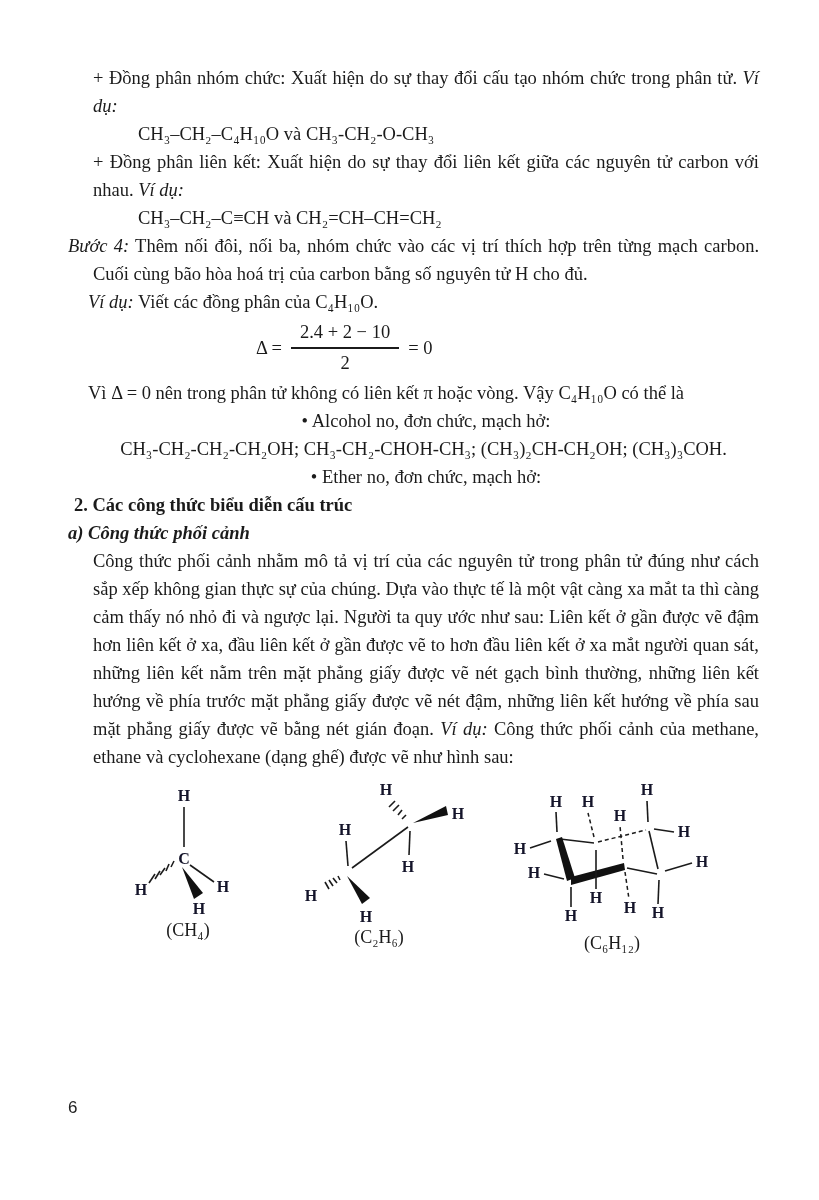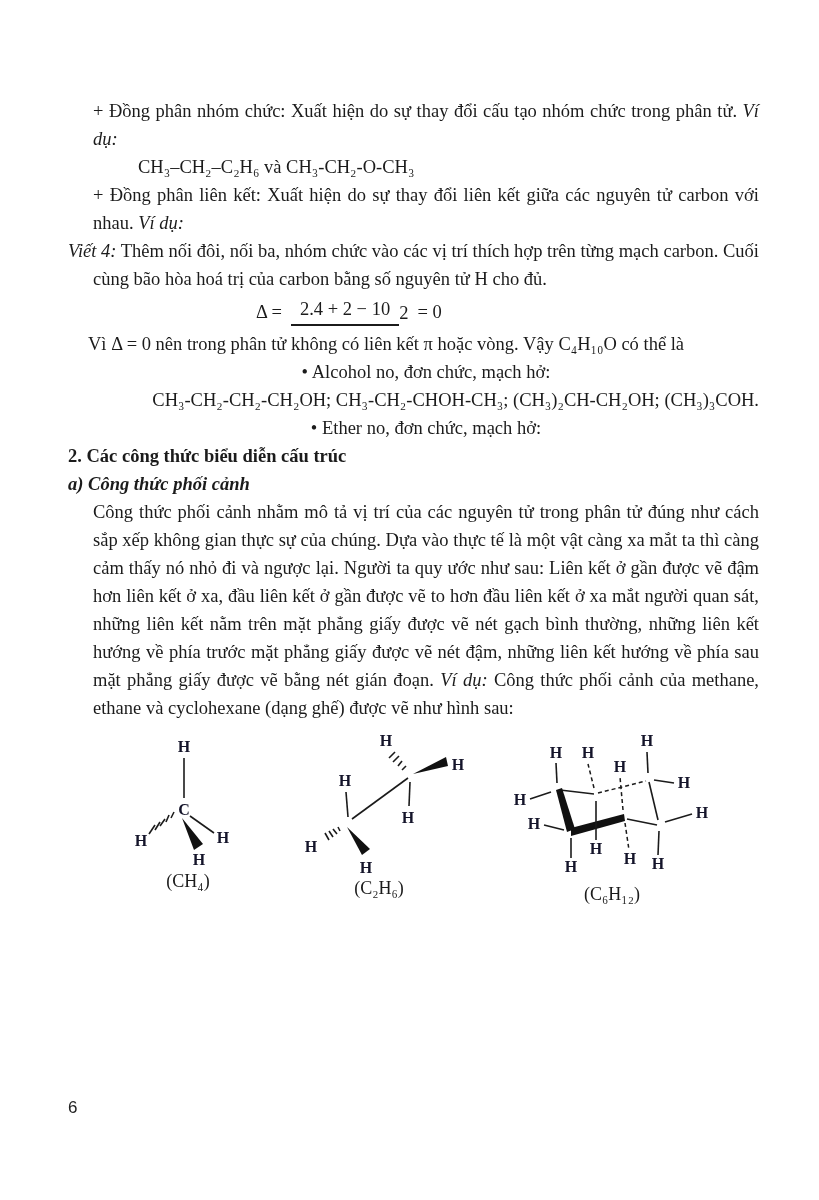--- a/index.html
+++ b/index.html
@@ -1,32 +1,32 @@
 <!DOCTYPE html>
 <html><head>
 <meta charset="utf-8">
 <style>
   html,body{margin:0;padding:0;background:#ffffff;}
   .page{position:relative;width:819px;height:1200px;background:#fff;overflow:hidden;
         font-family:"Liberation Serif","DejaVu Serif",serif;font-size:18.5px;
         line-height:28px;color:#1b1b1b;}
-  .content{padding:97px 60px 0 68px;}
+  .content{padding:64px 60px 0 68px;}
   p{margin:0;text-align:justify;}
   .plus{margin-left:25px;}
   .hang{padding-left:25px;text-indent:-25px;}
   .ind{margin-left:25px;text-align:left;}
   .vi-line{margin-left:20px;text-align:left;}
   .formula{margin-left:70px;text-align:left;}
-  .formula2{margin-left:22px;text-align:right;}
+  .formula2{margin-left:22px;text-align:center;}
   .bullet{margin-left:25px;text-align:center;}
-  .h2{font-weight:bold;text-align:left;}
+  .h2{font-weight:bold;margin-left:6px;text-align:left;}
   .h2a{font-weight:bold;font-style:italic;text-align:left;}
   em.step{font-style:italic;}
   .eq-row{display:flex;align-items:center;gap:9px;margin:4px 0 4px 188px;}
-  .frac{display:inline-flex;flex-direction:row;align-items:center;}
+  .frac{display:inline-flex;flex-direction:column;align-items:center;}
   .frac .num{padding:0 9px 2px;border-bottom:2px solid #1b1b1b;line-height:25px;}
   .frac .den{padding-top:2px;line-height:24px;}
   .figures{position:relative;height:192px;margin-top:6px;}
   .figures svg{position:absolute;top:0;overflow:visible;}
   #mol-methane{left:60px;top:8px;}
   #mol-ethane{left:226px;top:0px;}
   #mol-cyclohexane{left:428px;top:2px;}
   .atom{font-family:"Liberation Serif","DejaVu Serif",serif;font-size:16px;font-weight:bold;fill:#14142a;}
   .mol-label{font-family:"Liberation Serif","DejaVu Serif",serif;font-size:18px;fill:#1b1b1b;font-weight:normal;}
   .bond{stroke:#1b1b1b;stroke-width:1.6;fill:none;}
@@ -36,28 +36,30 @@
            font-family:"Liberation Sans","DejaVu Sans",sans-serif;font-size:17px;color:#222;}
 </style>
 </head>
 <body>
 
 <div class="page">
   <div class="content">
 
     <p class="plus"><span>+ Đồng phân nhóm chức: Xuất hiện do sự thay đổi cấu tạo nhóm chức trong phân tử. </span><em>Ví dụ:</em></p>
 
-    <p class="formula">CH₃–CH₂–C₂H₆ và CH₃-CH₂-O-CH₃</p>
+    <p class="formula">CH₃–CH₂–C₄H₁₀O và CH₃-CH₂-O-CH₃</p>
 
     <p class="plus"><span>+ Đồng phân liên kết: Xuất hiện do sự thay đổi liên kết giữa các nguyên tử carbon với nhau. </span><em>Ví dụ:</em></p>
 
+    <p class="formula">CH₃–CH₂–C≡CH và CH₂=CH–CH=CH₂</p>
 
 
-    <p class="hang"><em class="step">Viết 4:</em><span> Thêm nối đôi, nối ba, nhóm chức vào các vị trí thích hợp trên từng mạch carbon. Cuối cùng bão hòa hoá trị của carbon bằng số nguyên tử H cho đủ.</span></p>
+    <p class="hang"><em class="step">Bước 4:</em><span> Thêm nối đôi, nối ba, nhóm chức vào các vị trí thích hợp trên từng mạch carbon. Cuối cùng bão hòa hoá trị của carbon bằng số nguyên tử H cho đủ.</span></p>
 
+    <p class="vi-line"><em>Ví dụ:</em><span> Viết các đồng phân của C₄H₁₀O.</span></p>
 
     <div class="eq-row">
       <span>Δ =</span>
       <span class="frac">
         <span class="num">2.4 + 2 − 10</span>
         <span class="den">2</span>
       </span>
       <span>= 0</span>
     </div>
 

